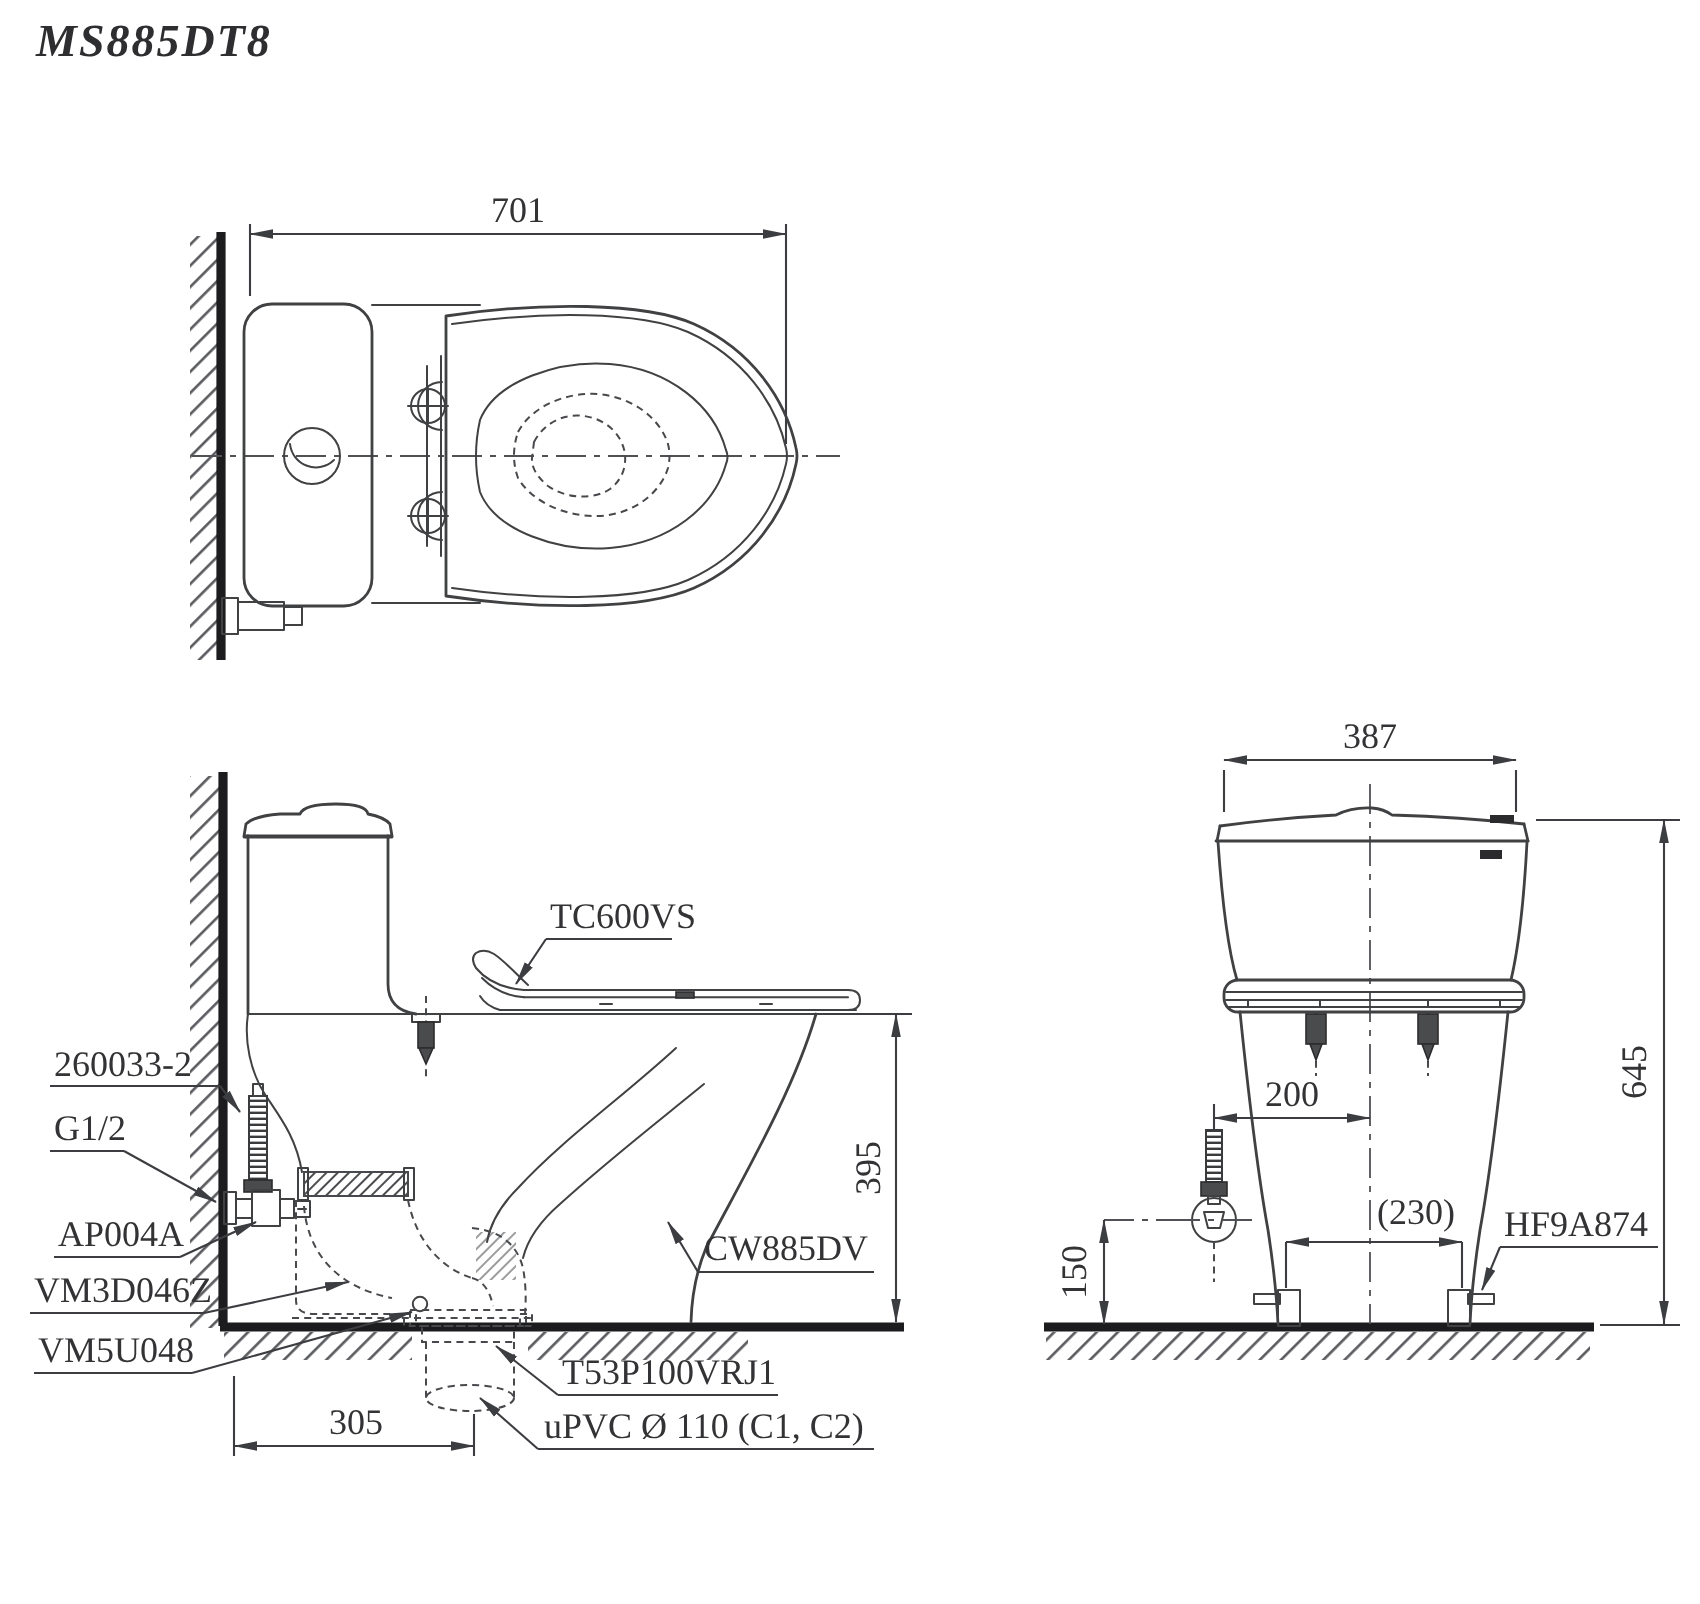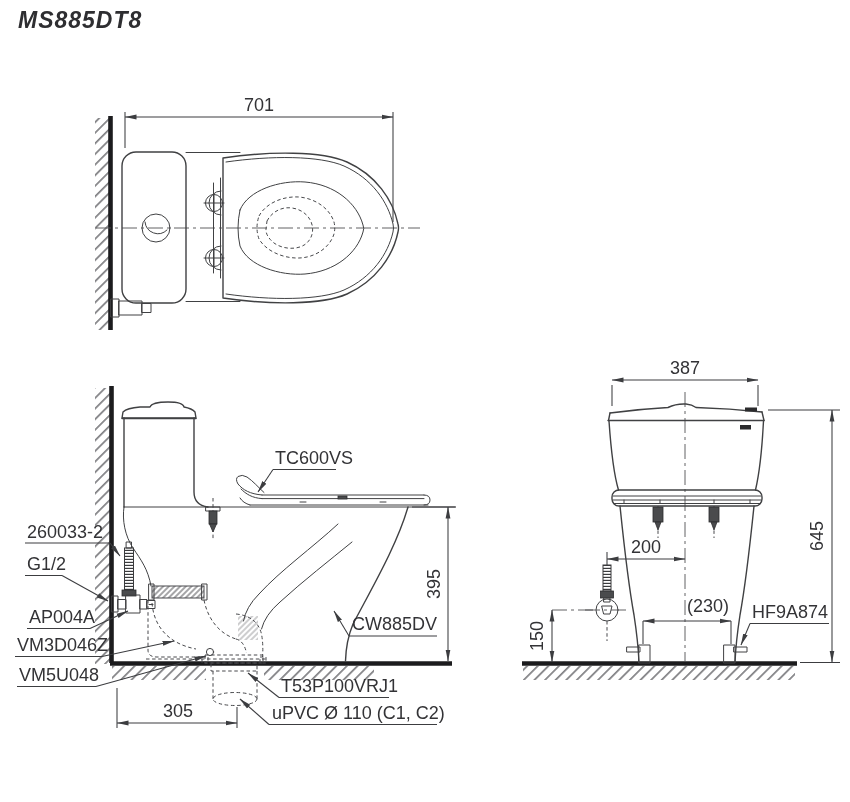--- a/index.html
+++ b/index.html
@@ -1,17 +1,17 @@
 <!DOCTYPE html>
 <html><head>
 <meta charset="utf-8">
 <style>
   html,body{margin:0;padding:0;background:#fff;}
   .sheet{position:relative;width:850px;height:802px;background:#ffffff;overflow:hidden;
-         font-family:Liberation Sans, sans-serif;}
+         font-family:Liberation Serif, serif;}
   svg{display:block;}
   .ln   {stroke:#404143;stroke-width:1.4;fill:none;stroke-linecap:round;stroke-linejoin:round;}
   .ln2  {stroke:#404143;stroke-width:1;fill:none;stroke-linecap:round;stroke-linejoin:round;}
   .thick{stroke:#1c1c1e;stroke-width:4.6;fill:none;}
   .dash {stroke:#48494c;stroke-width:1;fill:none;stroke-dasharray:3.5 2.6;stroke-linecap:butt;}
   .cline{stroke:#505154;stroke-width:0.9;fill:none;stroke-dasharray:15 4 3 4;}
   .dim  {stroke:#3c3d40;stroke-width:1.05;fill:none;}
   .dimtx{fill:#333336;font-size:18px;}
   .lbltx{fill:#333336;font-size:18px;}
   .title{fill:#2e2e31;font-size:23px;font-weight:700;font-style:italic;letter-spacing:1px;}

